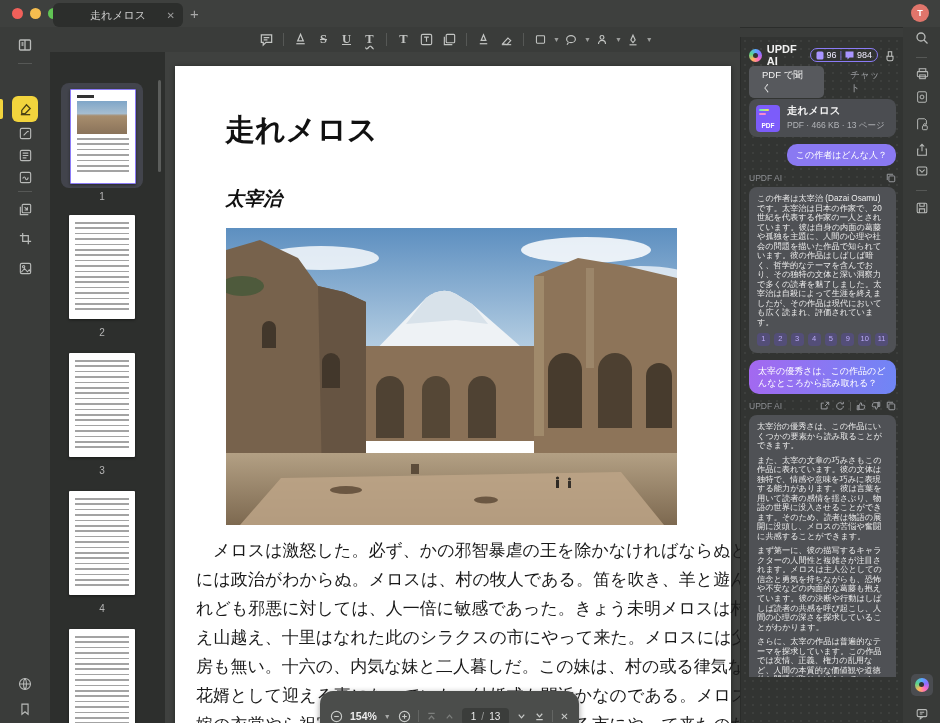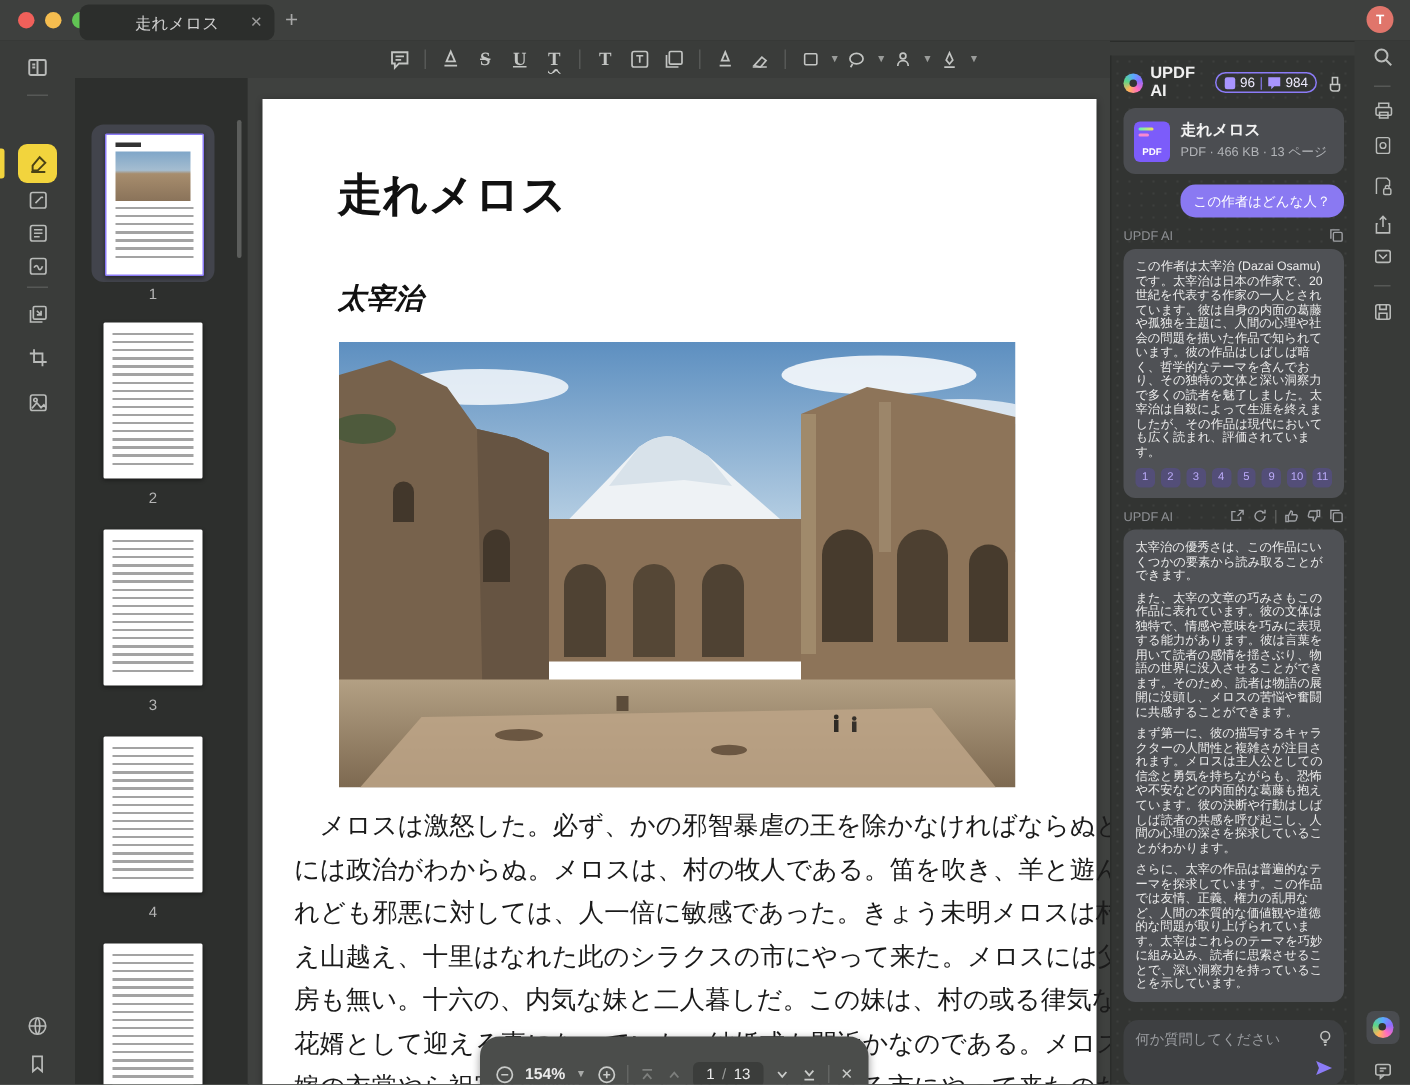--- a/index.html
+++ b/index.html
@@ -398,20 +398,24 @@
               <path d="M0.5 0.5h8v6h-4l-2 2v-2h-2z"></path>
             </svg>
           <span>984</span>
         </span>
         <span class="brush">
             <svg width="12" height="13" viewBox="0 0 14 14" fill="none" stroke="currentColor" stroke-width="1.2">
               <path d="M5 8V2.5h4V8M3.5 8h7v3a2 2 0 0 1-2 2h-3a2 2 0 0 1-2-2z"></path>
             </svg>
           </span>
       </div>
+      <div class="tabs-row">
+        <span class="tab-ask">PDF で聞く</span>
+        <span class="tab-chat">チャット</span>
+      </div>
       <div class="file-card">
         <span class="pdf-ic">
             <span>PDF</span>
           </span>
         <span>
           <div class="file-name">走れメロス</div>
           <div class="file-meta">PDF · 466 KB · 13 ページ</div>
         </span>
       </div>
       <div class="bubble">この作者はどんな人？</div>
@@ -432,20 +436,21 @@
           <span class="chip">1</span>
           <span class="chip">2</span>
           <span class="chip">3</span>
           <span class="chip">4</span>
           <span class="chip">5</span>
           <span class="chip">9</span>
           <span class="chip">10</span>
           <span class="chip">11</span>
         </div>
       </div>
+      <div class="bubble grad">太宰の優秀さは、この作品のどんなところから読み取れる？</div>
       <div class="ans-label">
         <span>UPDF AI</span>
         <span class="ans-tools">
           <span>
               <svg width="10" height="10" viewBox="0 0 12 12" fill="none" stroke="currentColor" stroke-width="1.1">
                 <path d="M4.5 2.5h-3v7h7v-3M7 1.5h3.5V5M10.5 1.5L6 6"></path>
               </svg>
             </span>
           <span>
               <svg width="10" height="10" viewBox="0 0 12 12" fill="none" stroke="currentColor" stroke-width="1.1">
@@ -472,34 +477,20 @@
         </span>
       </div>
       <div class="ai-card">
         <p>太宰治の優秀さは、この作品にいくつかの要素から読み取ることができます。</p>
         <p>また、太宰の文章の巧みさもこの作品に表れています。彼の文体は独特で、情感や意味を巧みに表現する能力があります。彼は言葉を用いて読者の感情を揺さぶり、物語の世界に没入させることができます。そのため、読者は物語の展開に没頭し、メロスの苦悩や奮闘に共感することができます。</p>
         <p>まず第一に、彼の描写するキャラクターの人間性と複雑さが注目されます。メロスは主人公としての信念と勇気を持ちながらも、恐怖や不安などの内面的な葛藤も抱えています。彼の決断や行動はしばしば読者の共感を呼び起こし、人間の心理の深さを探求していることがわかります。</p>
         <p>さらに、太宰の作品は普遍的なテーマを探求しています。この作品では友情、正義、権力の乱用など、人間の本質的な価値観や道徳的な問題が取り上げられています。太宰はこれらのテーマを巧妙に組み込み、読者に思索させることで、深い洞察力を持っていることを示しています。</p>
 
       </div>
     </div>
-    <div class="ask-box">
-      <textarea placeholder="何か質問してください" style=""></textarea>
-      <span class="bulb">
-          <svg width="11" height="12" viewBox="0 0 12 13" fill="none" stroke="currentColor" stroke-width="1.1">
-            <circle cx="6" cy="5" r="3.2"></circle>
-            <path d="M4.8 9.5h2.4M5.2 11.5h1.6"></path>
-          </svg>
-        </span>
-      <span class="send">
-          <svg width="13" height="12" viewBox="0 0 14 13" fill="currentColor">
-            <path d="M1.5 11.5 L13 6.5 1.5 1.5 3.5 6.5z"></path>
-          </svg>
-        </span>
-    </div>
   </div>
 
   <div class="right-rail">
     <div class="rr-ic" style="top:0px">
         <svg width="14" height="14" viewBox="0 0 14 14" fill="none" stroke="currentColor" stroke-width="1.3">
           <circle cx="6" cy="6" r="4"></circle>
           <path d="M9 9l3.5 3.5"></path>
         </svg>
       </div>
     <div class="rr-div" style="top:30px"></div>

